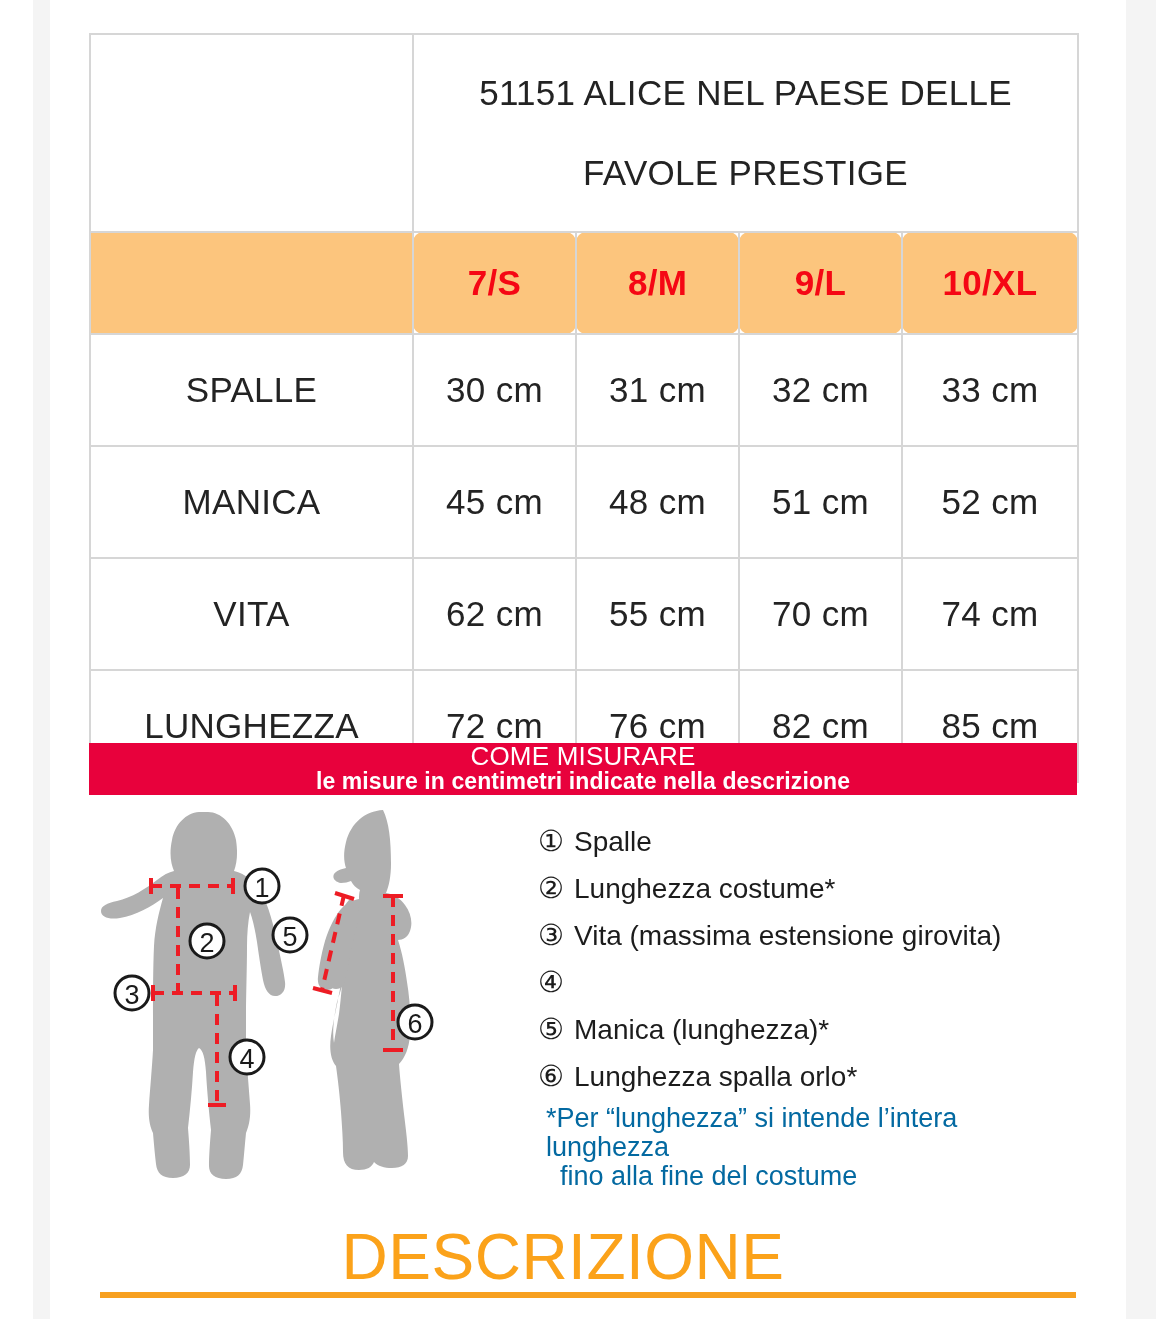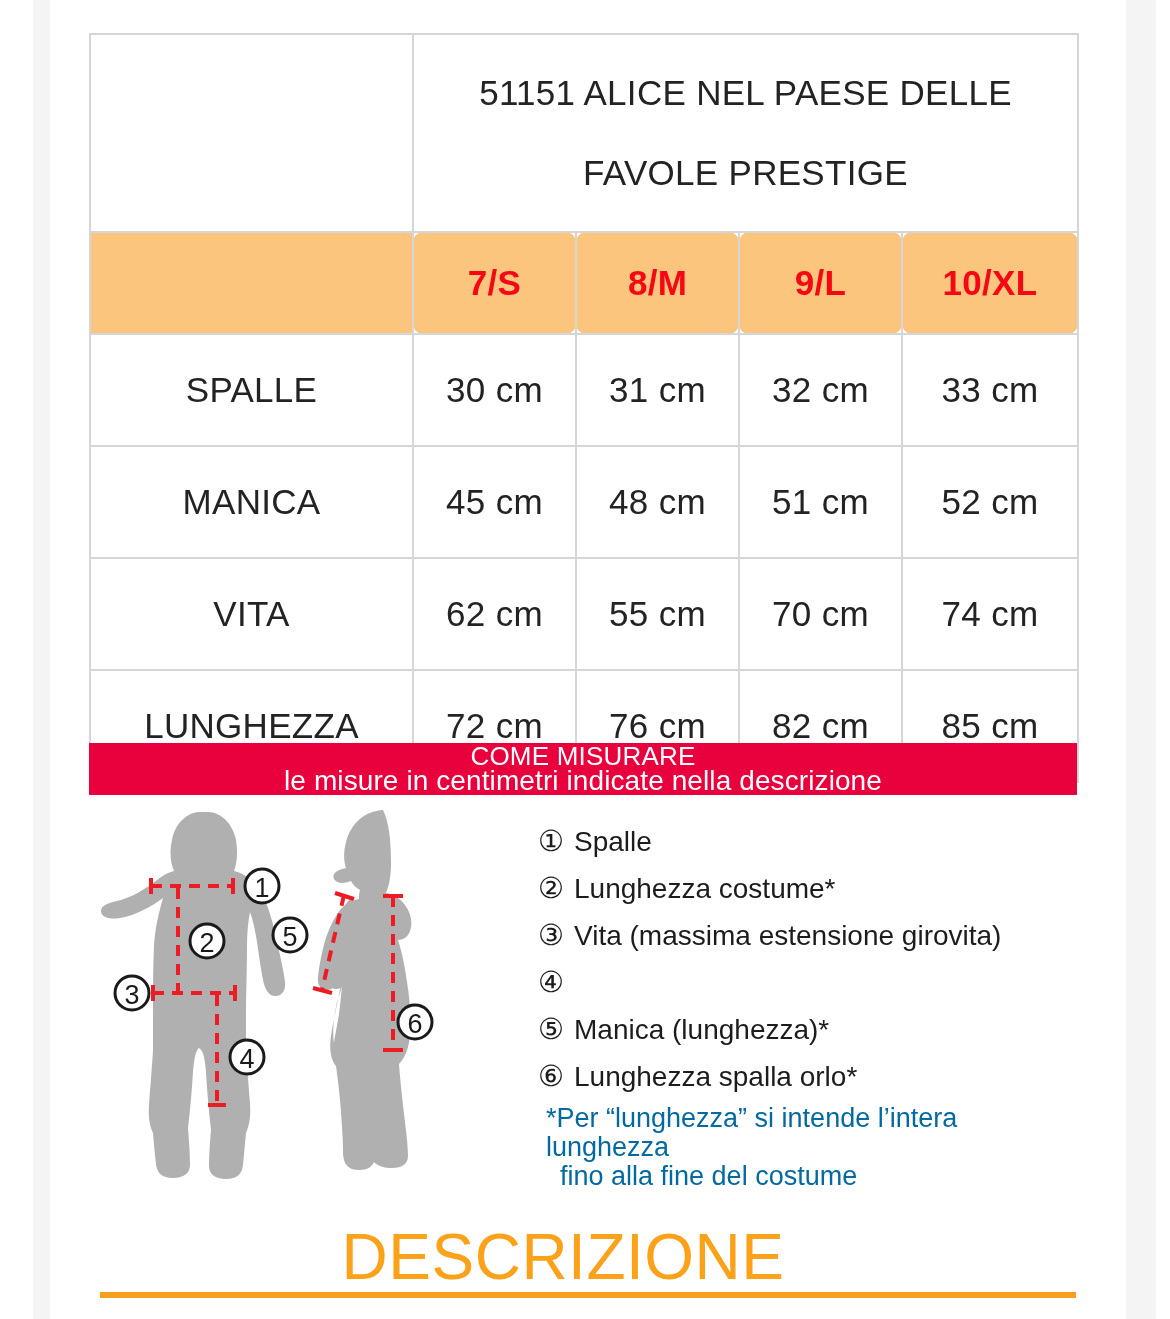--- a/index.html
+++ b/index.html
@@ -107,23 +107,24 @@
   .measure-banner .mb-title {
     display: block;
     color: #ffffff;
     font-size: 26px;
     line-height: 27px;
     letter-spacing: 0.2px;
   }
   .measure-banner .mb-sub {
     display: block;
     color: #ffffff;
-    font-size: 28px;
+    font-size: 23px;
     line-height: 22px;
     letter-spacing: 0.1px;
+    font-weight: bold;
   }
 
   
   .figures {
     position: absolute;
     left: 95px; top: 800px;
     width: 420px; height: 400px;
   }
 
   

